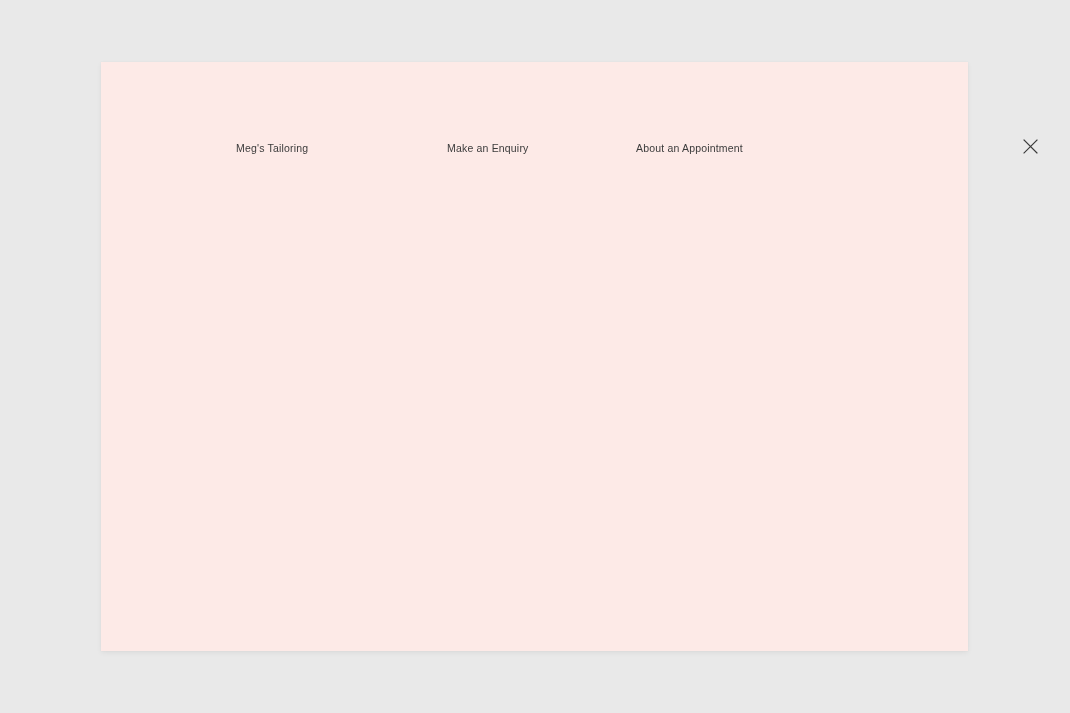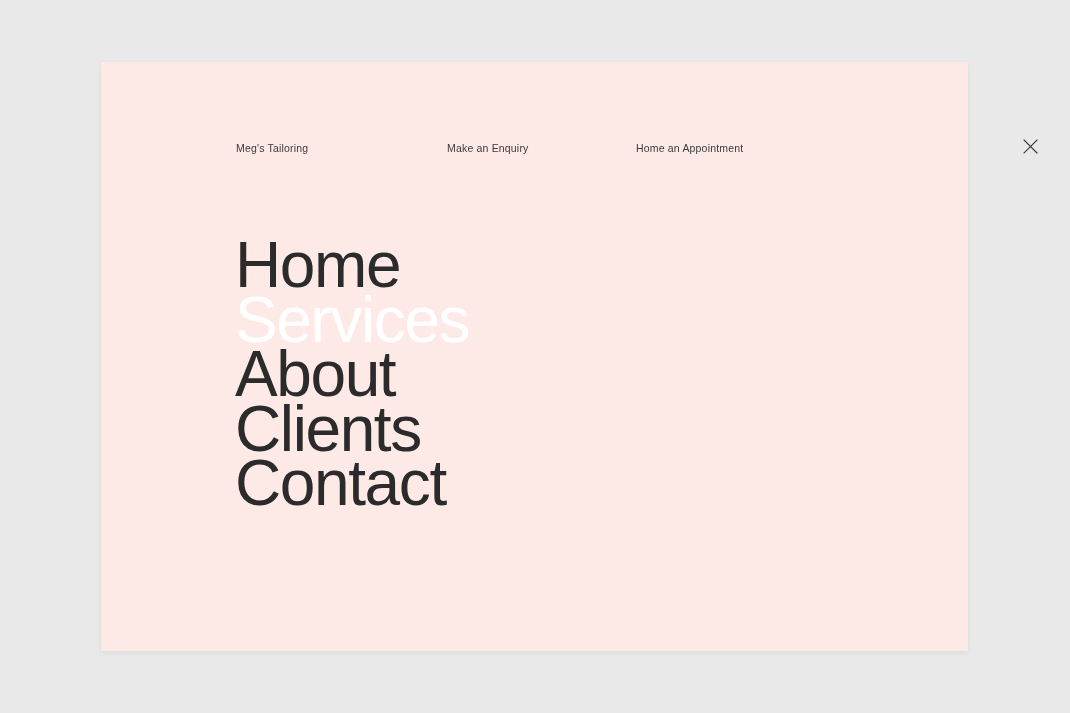--- a/index.html
+++ b/index.html
@@ -100,35 +100,28 @@
 <div class="stage">
 
   <div class="menu-card">
 
     <div class="card-topbar">
 
       <div class="top-link brand">Meg's Tailoring</div>
 
       <div class="top-link enquiry">Make an Enquiry</div>
 
-      <div class="top-link appoint">Home an Appointment</div>
+      <div class="top-link appoint">About an Appointment</div>
 
       <div class="close-btn">
         <span>
           <svg width="15" height="15" viewBox="0 0 15 15" aria-hidden="true">
             <path d="M1 1 L14 14 M14 1 L1 14" stroke="#3a3a3a" stroke-width="1.1" fill="none" stroke-linecap="square"></path>
           </svg>
         </span>
       </div>
 
     </div>
 
-    <ul class="nav-list">
-      <li class="nav-item">Home</li>
-      <li class="nav-item is-active">Services</li>
-      <li class="nav-item">About</li>
-      <li class="nav-item">Clients</li>
-      <li class="nav-item">Contact</li>
-    </ul>
 
   </div>
 
 </div>
 
 </body></html>

